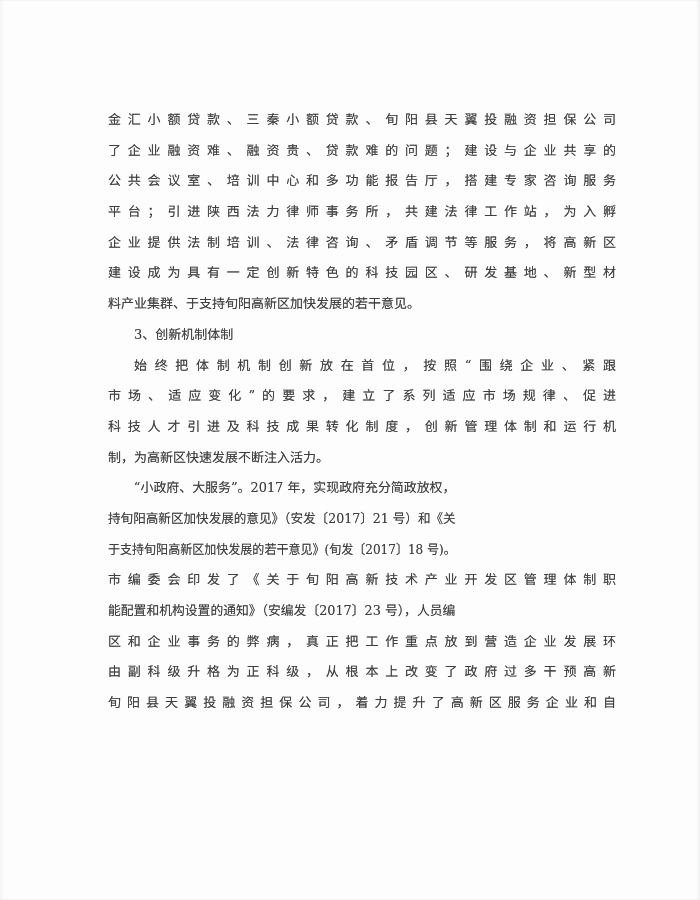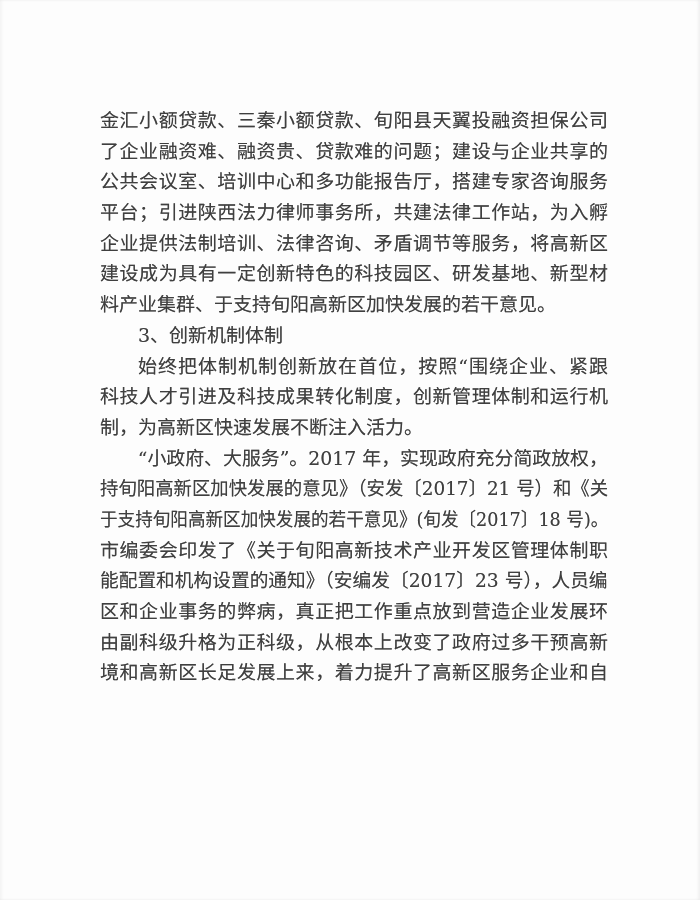--- a/index.html
+++ b/index.html
@@ -10,25 +10,25 @@
   .page {
     position: relative;
     width: 700px;
     height: 900px;
     background: #fdfdfd;
     overflow: hidden;
     box-shadow: inset 2px 0 3px rgba(0,0,0,0.04), inset -2px 0 3px rgba(0,0,0,0.05);
   }
   .textblock {
     position: absolute;
-    left: 100px;
+    left: 108px;
     top: 105px;
     width: 508px;
     font-family: "DejaVu Serif", "Liberation Serif", serif;
-    font-size: 19px;
+    font-size: 13px;
     line-height: 30.7px;
     color: #3f3f3f;
     text-shadow: 0 0 0.4px rgba(63,63,63,0.55);
   }
   .line {
     text-align: justify;
     text-justify: inter-character;
     text-align-last: left;
     height: 30.7px;
   }
@@ -46,24 +46,25 @@
   <div class="textblock" id="textblock" style="color: rgb(63, 63, 63);">
       <div class="line fill" style="">金汇小额贷款、三秦小额贷款、旬阳县天翼投融资担保公司</div>
       <div class="line fill" style="">了企业融资难、融资贵、贷款难的问题；建设与企业共享的</div>
       <div class="line fill" style="">公共会议室、培训中心和多功能报告厅，搭建专家咨询服务</div>
       <div class="line fill" style="">平台；引进陕西法力律师事务所，共建法律工作站，为入孵</div>
       <div class="line fill" style="">企业提供法制培训、法律咨询、矛盾调节等服务，将高新区</div>
       <div class="line fill" style="">建设成为具有一定创新特色的科技园区、研发基地、新型材</div>
       <div class="line" style="">料产业集群、于支持旬阳高新区加快发展的若干意见。</div>
       <div class="line ind" style="">3、创新机制体制</div>
       <div class="line fill ind" style="">始终把体制机制创新放在首位，按照“围绕企业、紧跟</div>
+      <div class="line fill" style="">市场、适应变化”的要求，建立了系列适应市场规律、促进</div>
       <div class="line fill" style="">科技人才引进及科技成果转化制度，创新管理体制和运行机</div>
       <div class="line" style="">制，为高新区快速发展不断注入活力。</div>
       <div class="line fill ind" style="white-space: nowrap; transform: scaleX(0.994129); transform-origin: left center; text-align-last: left;">“小政府、大服务”。2017 年，实现政府充分简政放权，</div>
       <div class="line fill" style="white-space: nowrap; transform: scaleX(0.967619); transform-origin: left center; text-align-last: left;">持旬阳高新区加快发展的意见》（安发〔2017〕21 号）和《关</div>
       <div class="line fill" style="white-space: nowrap; transform: scaleX(0.925319); transform-origin: left center; text-align-last: left;">于支持旬阳高新区加快发展的若干意见》(旬发〔2017〕18 号)。</div>
       <div class="line fill" style="">市编委会印发了《关于旬阳高新技术产业开发区管理体制职</div>
       <div class="line fill" style="white-space: nowrap; transform: scaleX(0.984496); transform-origin: left center; text-align-last: left;">能配置和机构设置的通知》（安编发〔2017〕23 号），人员编</div>
       <div class="line fill" style="">区和企业事务的弊病，真正把工作重点放到营造企业发展环</div>
       <div class="line fill" style="">由副科级升格为正科级，从根本上改变了政府过多干预高新</div>
-      <div class="line fill" style="">境和高新区长足发展上来，着力提升了高新区服务企业和自</div>
+      <div class="line fill" style="">旬阳县天翼投融资担保公司，着力提升了高新区服务企业和自</div>
     </div>
 </div>
 
 </body></html>

